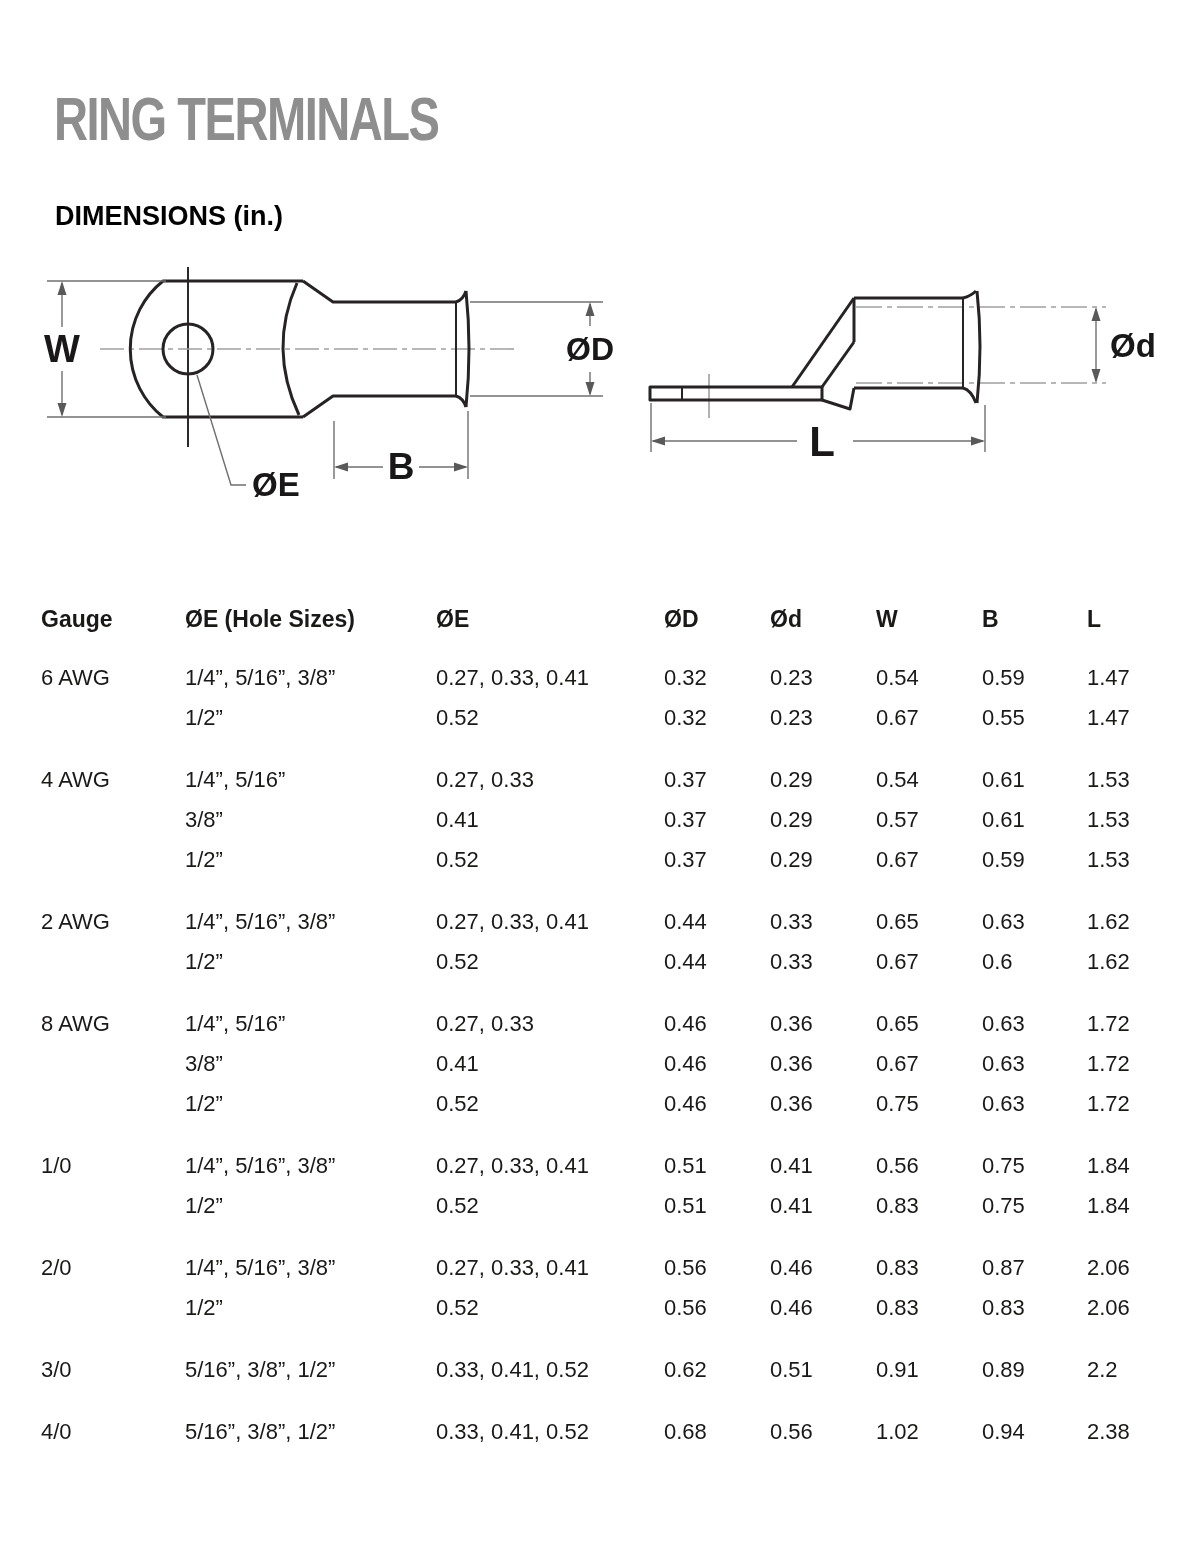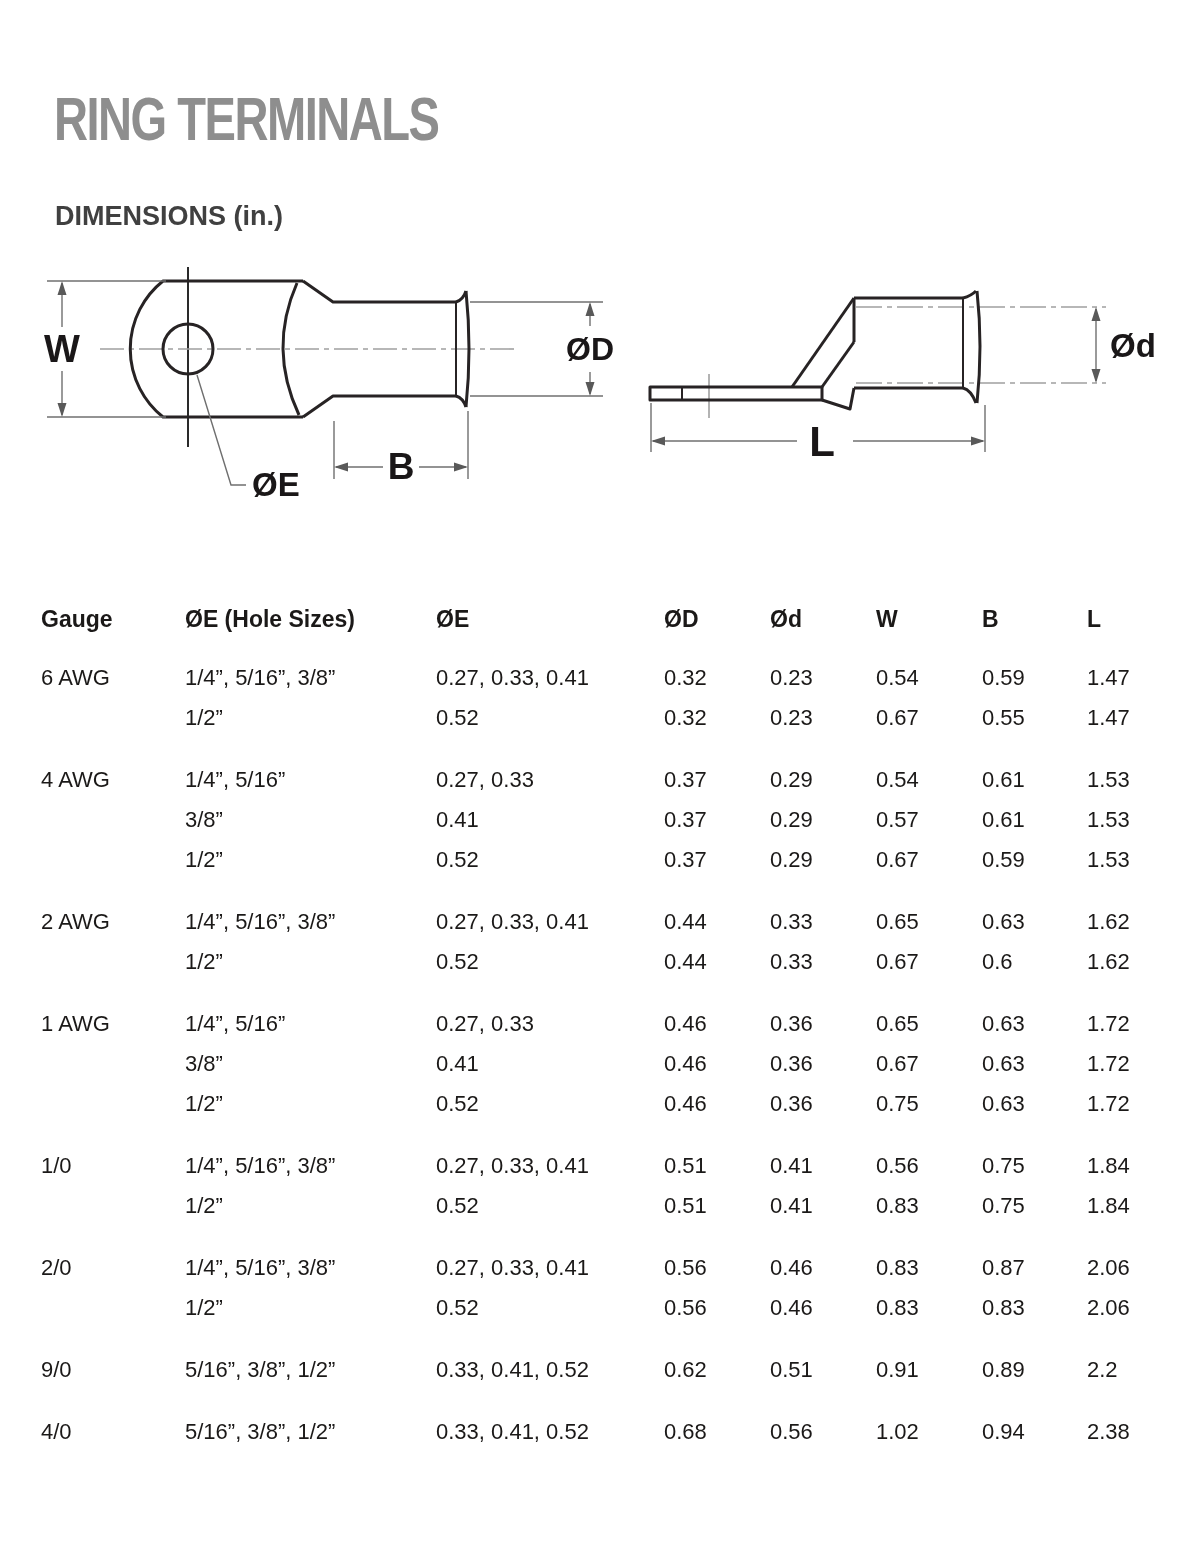--- a/index.html
+++ b/index.html
@@ -8,21 +8,21 @@
     font-family:"Liberation Sans",sans-serif;overflow:hidden;color:#1b1918;
   }
   .title{
     position:absolute;left:54px;top:88px;margin:0;
     font-size:62px;font-weight:bold;color:#8e8e8e;
     letter-spacing:-2px;line-height:1;white-space:nowrap;
     transform:scaleX(0.76);transform-origin:left center;
   }
   .section-heading{
     position:absolute;left:55px;top:201px;margin:0;
-    font-size:27px;font-weight:bold;color:#404040;white-space:nowrap;
+    font-size:27px;font-weight:bold;color:#000000;white-space:nowrap;
   }
   svg.drawings{position:absolute;left:0;top:250px;}
   svg .shape{stroke:#272324;stroke-width:3;fill:none;stroke-linejoin:round;}
   svg .shape-thin{stroke:#272324;stroke-width:2;fill:none;}
   svg .dim{stroke:#6f6f6f;stroke-width:1.4;fill:none;}
   svg .arrow{fill:#595959;stroke:none;}
   svg .cline{stroke:#a0a0a0;stroke-width:1.6;fill:none;}
   svg .blackline{stroke:#2a2a2a;stroke-width:2;fill:none;}
   svg text{font-family:"Liberation Sans",sans-serif;font-weight:bold;fill:#1a1718;}
   .dim-table{position:absolute;left:41px;top:604px;width:1115px;}
@@ -223,21 +223,21 @@
             <div class="tcell">0.52</div>
             <div class="tcell">0.44</div>
             <div class="tcell">0.33</div>
             <div class="tcell">0.67</div>
             <div class="tcell">0.6</div>
             <div class="tcell">1.62</div>
           </div>
         </div>
         <div class="tgroup">
           <div class="trow">
-            <div class="tcell">1 AWG</div>
+            <div class="tcell">8 AWG</div>
             <div class="tcell">1/4”, 5/16”</div>
             <div class="tcell">0.27, 0.33</div>
             <div class="tcell">0.46</div>
             <div class="tcell">0.36</div>
             <div class="tcell">0.65</div>
             <div class="tcell">0.63</div>
             <div class="tcell">1.72</div>
           </div>
           <div class="trow">
             <div class="tcell"></div>
@@ -299,21 +299,21 @@
             <div class="tcell">0.52</div>
             <div class="tcell">0.56</div>
             <div class="tcell">0.46</div>
             <div class="tcell">0.83</div>
             <div class="tcell">0.83</div>
             <div class="tcell">2.06</div>
           </div>
         </div>
         <div class="tgroup">
           <div class="trow">
-            <div class="tcell">9/0</div>
+            <div class="tcell">3/0</div>
             <div class="tcell">5/16”, 3/8”, 1/2”</div>
             <div class="tcell">0.33, 0.41, 0.52</div>
             <div class="tcell">0.62</div>
             <div class="tcell">0.51</div>
             <div class="tcell">0.91</div>
             <div class="tcell">0.89</div>
             <div class="tcell">2.2</div>
           </div>
         </div>
         <div class="tgroup">

